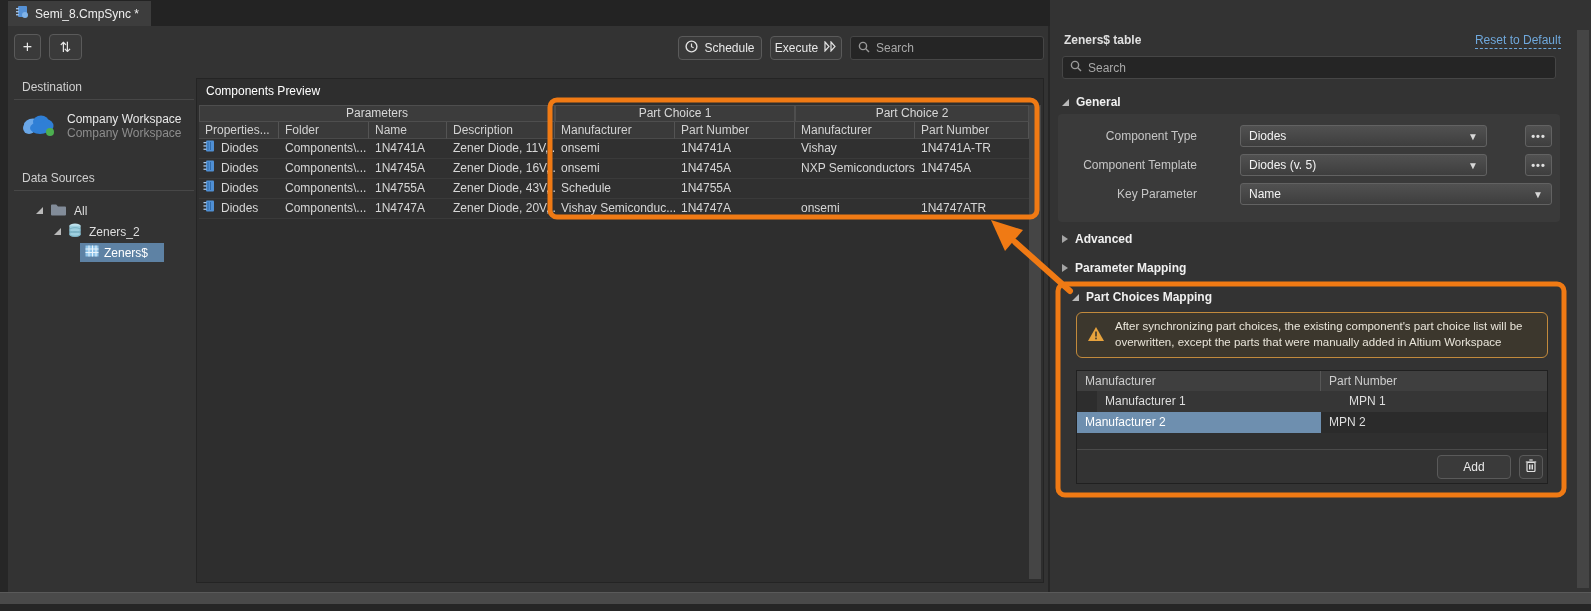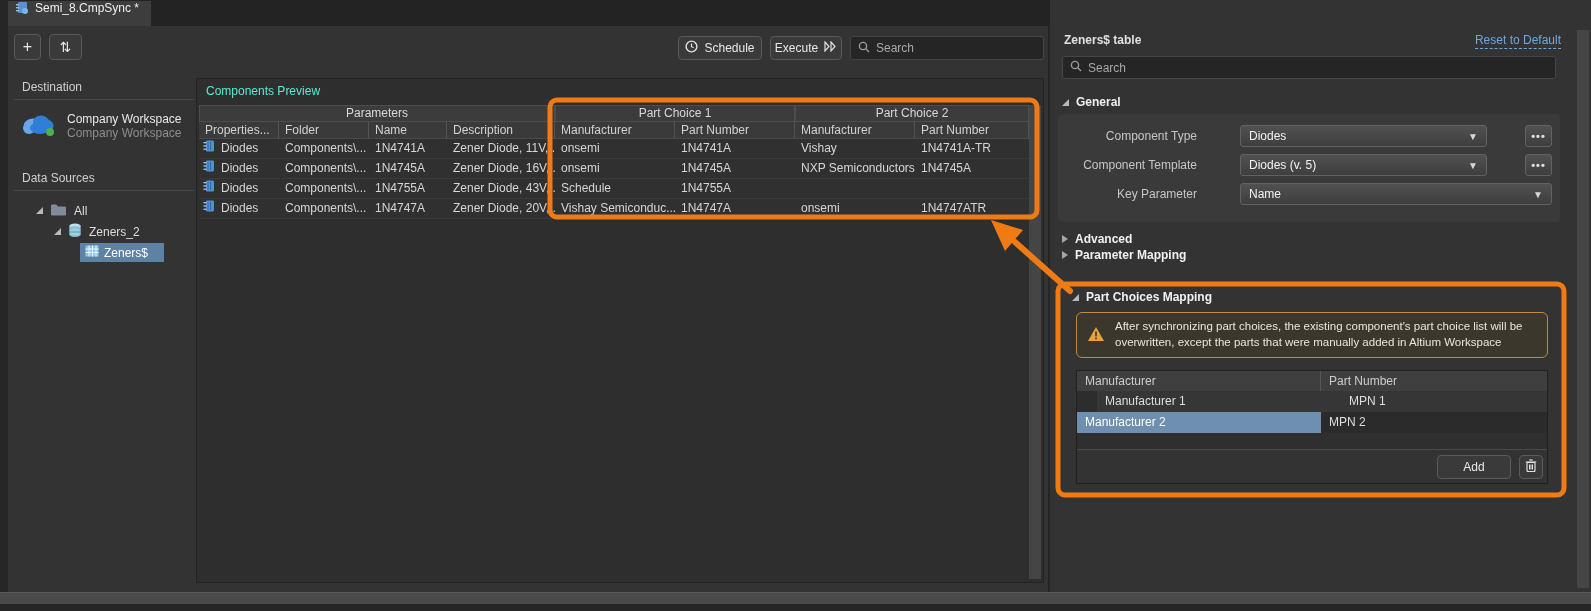--- a/index.html
+++ b/index.html
@@ -5,21 +5,21 @@
   * { margin:0; padding:0; box-sizing:border-box; }
   html,body { width:1591px; height:611px; }
   body {
     position:relative; background:#262626;
     font-family:"Liberation Sans","DejaVu Sans",sans-serif;
     font-size:12px; color:#d6d6d6; overflow:hidden;
   }
   
   .tabbar { position:absolute; left:8px; top:0; right:0; height:26px; background:#232323; }
   .tab { position:absolute; left:0; top:1px; height:25px; background:#3d3d3d;
-         display:flex; gap:6px; padding:0 12px 0 7px; color:#efefef; }
+         display:flex; align-items:center; gap:6px; padding:0 12px 0 7px; color:#efefef; }
   
   .workarea { position:absolute; left:8px; top:26px; width:1040px; height:566px; background:#333; }
   .btn { background:#3a3a3a; border:1px solid #5a5a5a; border-radius:4px; color:#e8e8e8;
          display:flex; align-items:center; justify-content:center; gap:6px; }
   .btn-plus { position:absolute; left:6px; top:8px; width:27px; height:26px; font-size:16px; }
   .btn-sync { position:absolute; left:41px; top:8px; width:33px; height:26px; font-size:14px; }
   .btn-schedule { position:absolute; left:670px; top:10px; width:84px; height:24px; }
   .btn-execute  { position:absolute; left:762px; top:10px; width:72px; height:24px; }
   .searchbox { background:#252525; border:1px solid #464646; border-radius:3px;
                display:flex; align-items:center; gap:6px; padding:0 7px; }
@@ -38,21 +38,21 @@
   .tree { padding-top:9px; }
   .tree-row { height:21px; display:flex; align-items:center; }
   .tri-exp { width:0; height:0; border-left:7px solid transparent; border-bottom:7px solid #b9b9b9; }
   .sel-box { display:flex; align-items:center; gap:5px; padding:2px 16px 2px 5px; }
   .selected { background:#5e82a4; color:#fff; }
   .tree-label { color:#dedede; }
   .selected .tree-label { color:#fff; }
   
   .main-panel { position:absolute; left:188px; top:52px; width:848px; height:505px;
                 background:#2e2e2e; border:1px solid #242424; }
-  .mp-title { height:24px; line-height:24px; padding-left:9px; color:#5eead4; }
+  .mp-title { height:24px; line-height:24px; padding-left:9px; color:#ffffff; }
   .ptable { position:absolute; left:2px; top:26px; width:830px; }
   .grow, .crow, .prow { display:grid; grid-template-columns:80px 90px 78px 108px 120px 120px 120px 1fr; }
   .gcell { background:#3c3c3c; border:1px solid #4e4e4e; height:17px; line-height:15px;
            text-align:center; color:#d8d8d8; }
   .hcell { background:#3a3a3a; height:17px; line-height:17px; padding-left:6px; color:#d2d2d2;
            border-right:1px solid #545454; border-bottom:1px solid #4a4a4a;
            white-space:nowrap; overflow:hidden; }
   .prow  { height:20px; background:#303030; border-bottom:1px solid #3a3a3a; }
   .pcell { line-height:19px; padding-left:6px; color:#d6d6d6; white-space:nowrap; overflow:hidden; }
   .ccell { display:flex; align-items:center; gap:6px; padding-left:4px; }
@@ -366,21 +366,21 @@
         <span class="dd-caret">▼</span>
       </div>
     </div>
   </div>
 
   <div class="sec-header" style="top:232px;">
     <span class="tri-col"></span>
     <span>Advanced</span>
   </div>
 
-  <div class="sec-header" style="top:248px;">
+  <div class="sec-header" style="top:261px;">
     <span class="tri-col"></span>
     <span>Parameter Mapping</span>
   </div>
 
   <div class="sec-header" style="top:290px; left:22px;">
     <span class="tri-exp"></span>
     <span>Part Choices Mapping</span>
   </div>
 
   <div class="pcm-warning">

